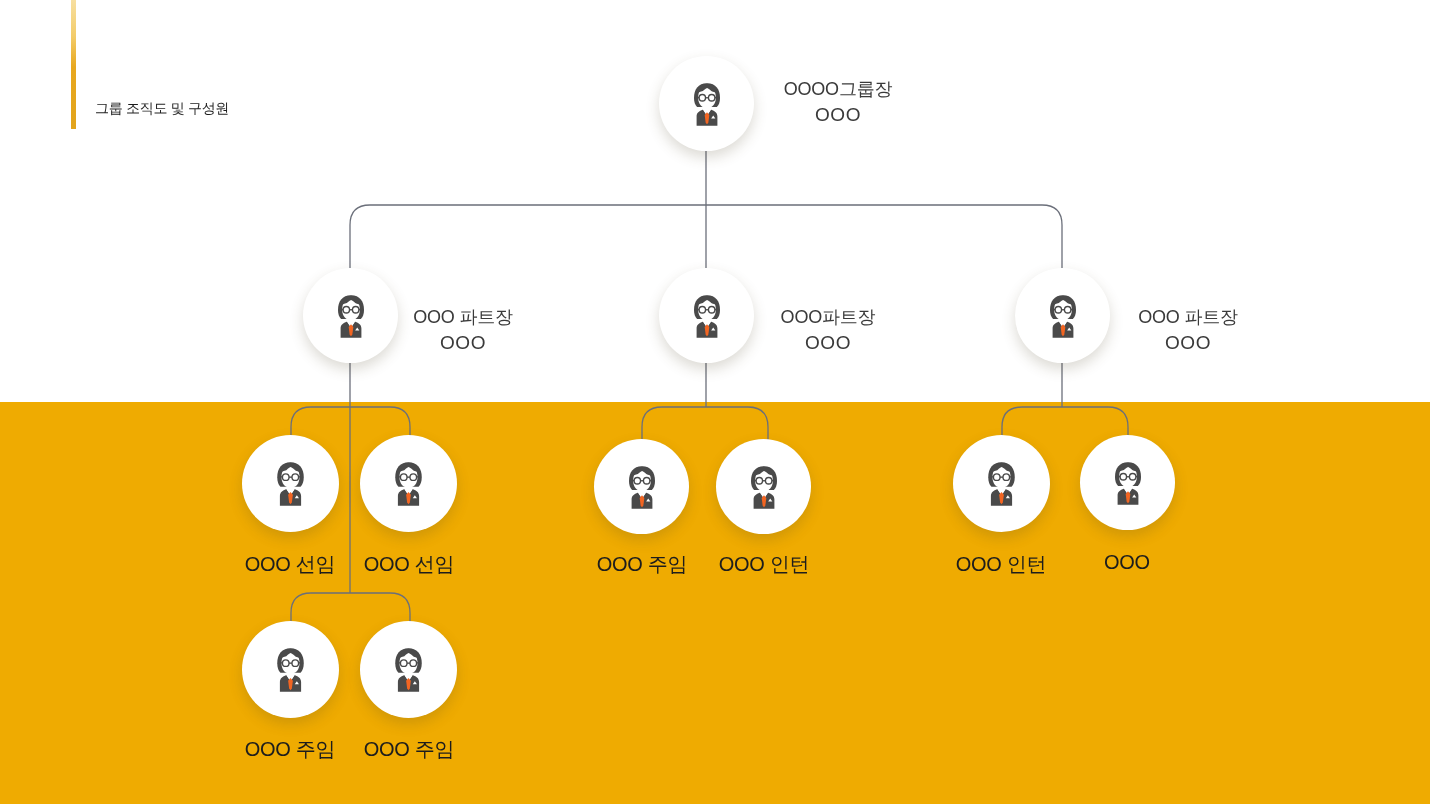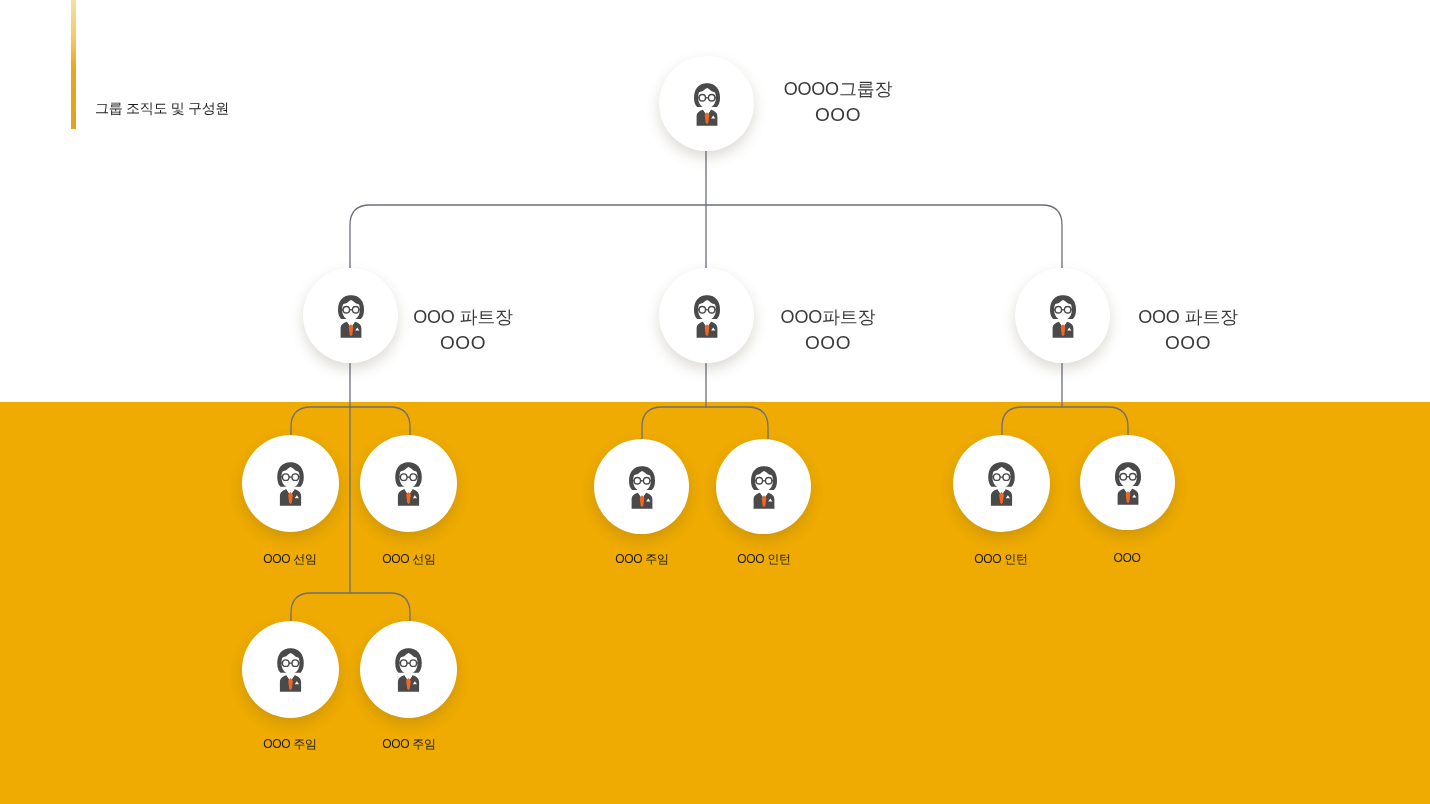--- a/index.html
+++ b/index.html
@@ -96,21 +96,21 @@
   }
   .side-label .name {
     font-size: 19px;
     letter-spacing: 0.5px;
   }
 
   
   .below-label {
     position: absolute;
     text-align: center;
-    font-size: 12px;
+    font-size: 20px;
     color: #1d1d1d;
     letter-spacing: -0.3px;
     white-space: nowrap;
   }
 </style>
 </head>
 <body>
 
 <div id="slide">
 

